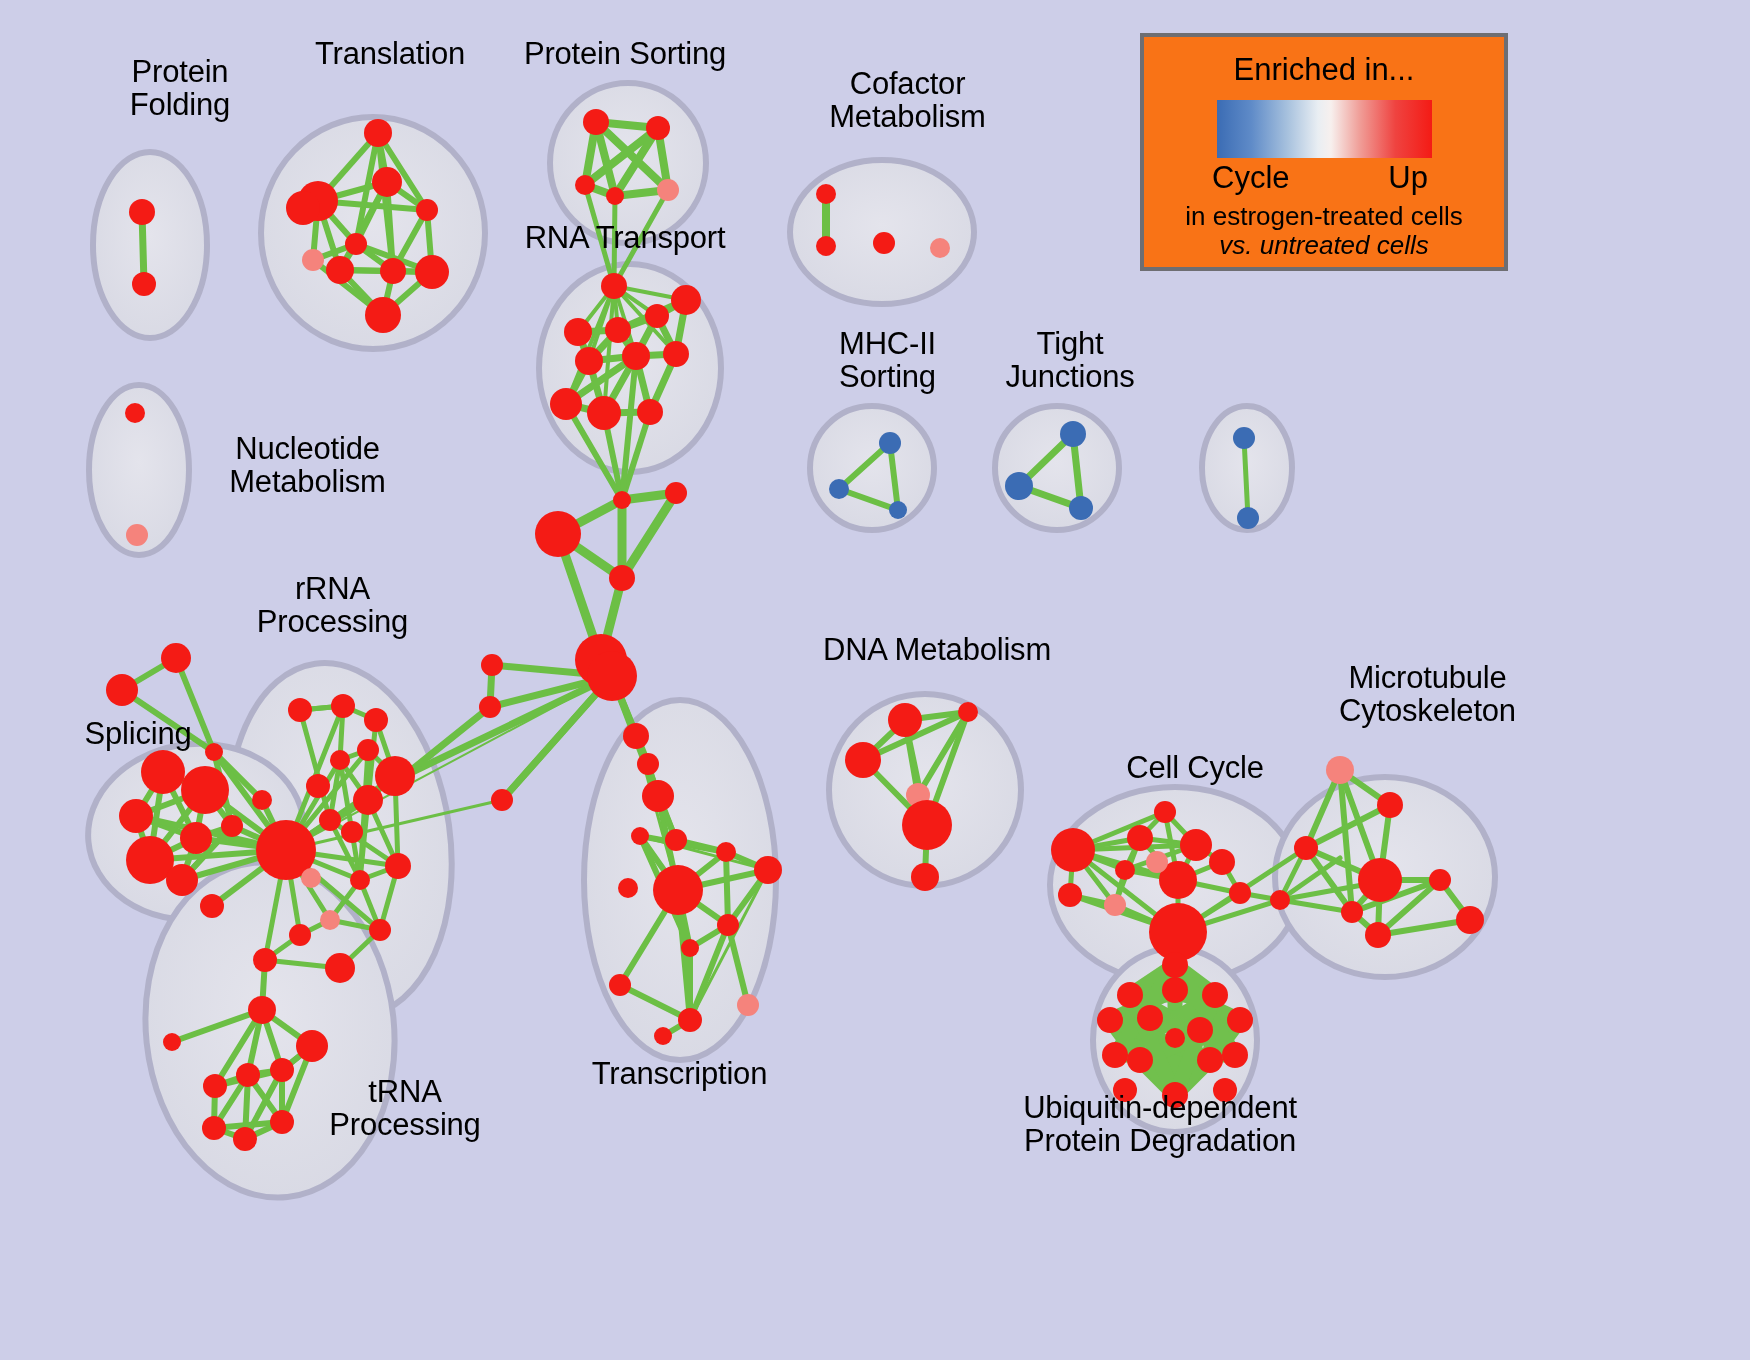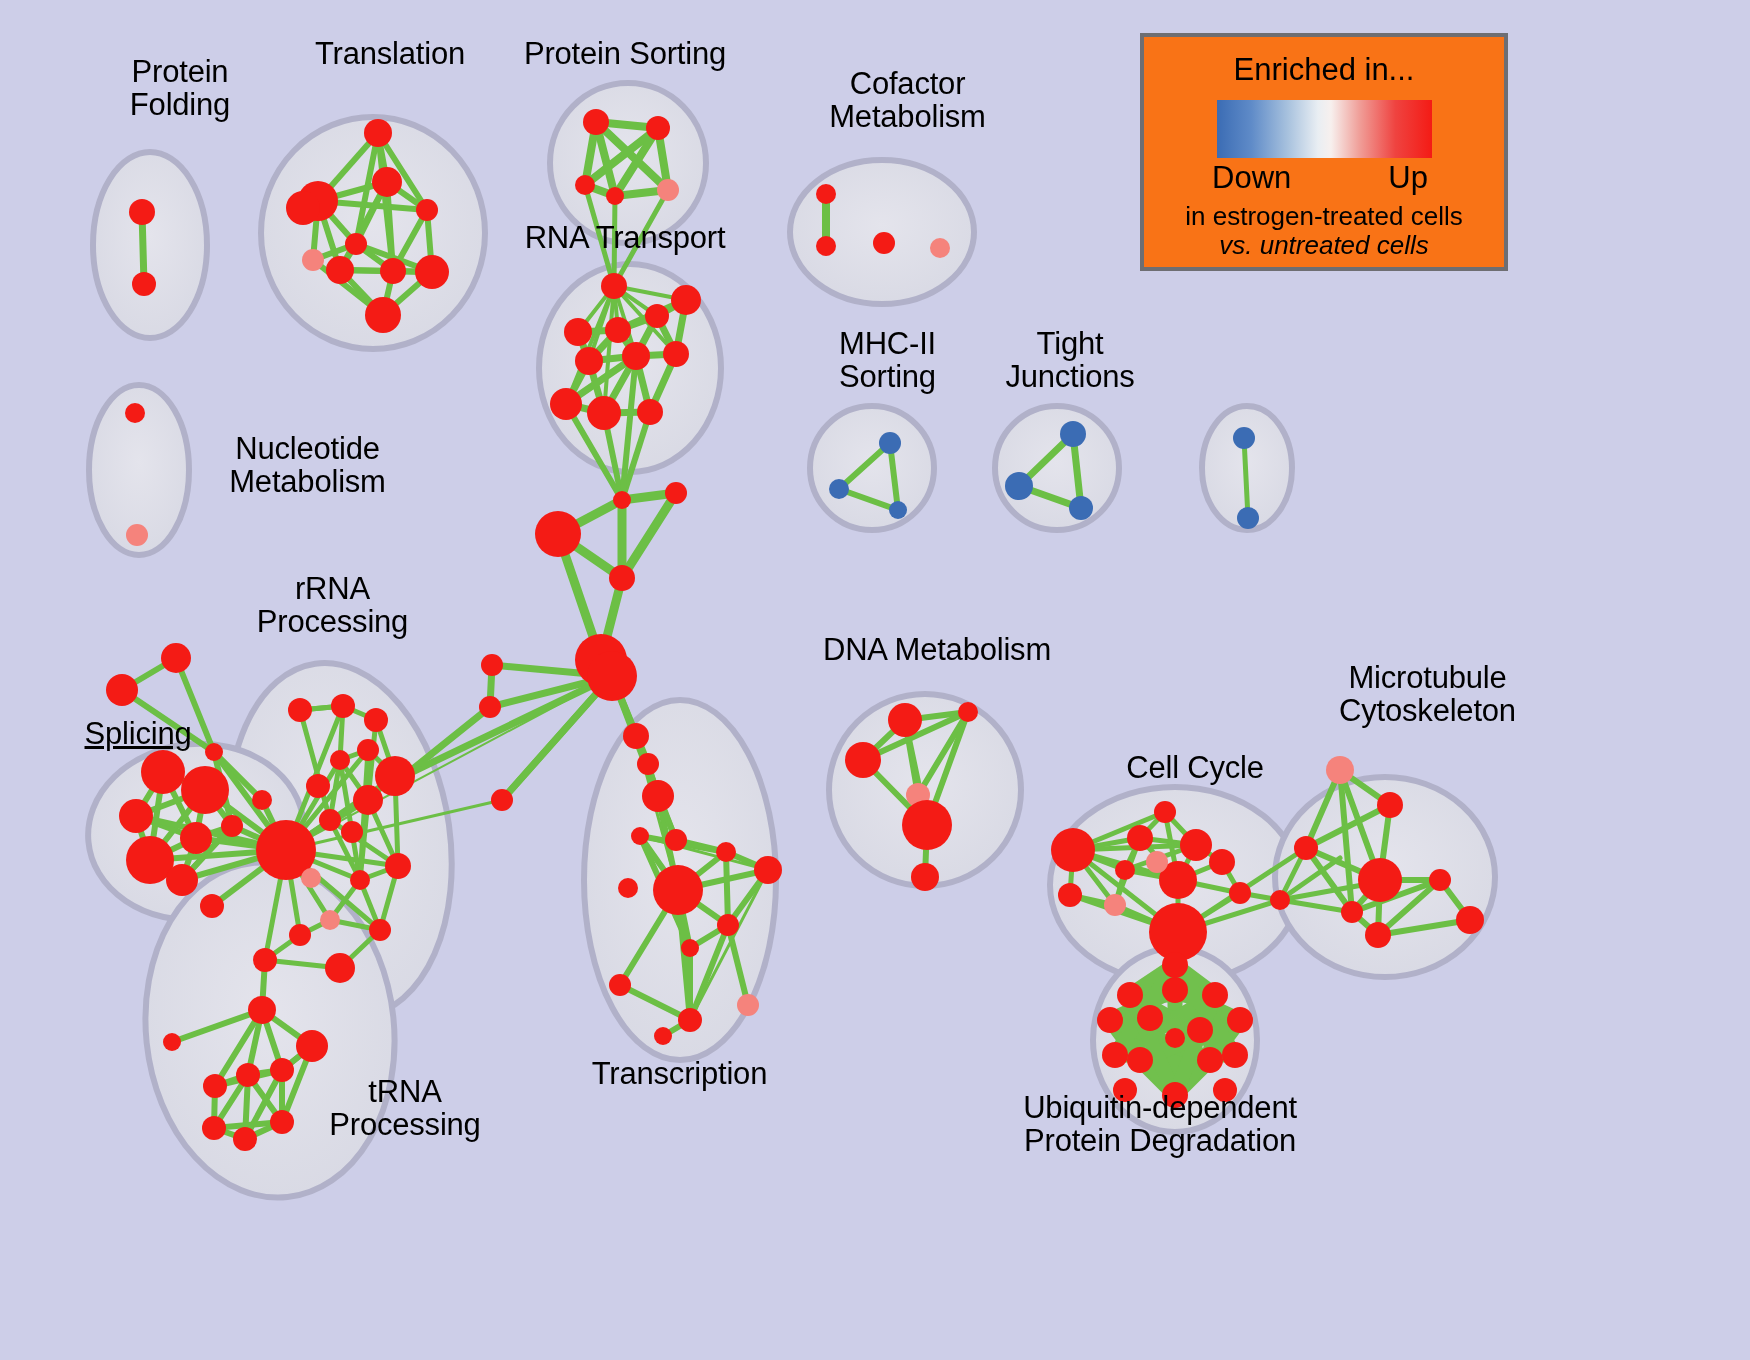--- a/index.html
+++ b/index.html
@@ -639,35 +639,35 @@
 Metabolism</div>
   <div class="cluster-label" style="left:505px;top:222px;width:240px;">RNA Transport</div>
   <div class="cluster-label" style="left:795px;top:328px;width:185px;">MHC-II
 Sorting</div>
   <div class="cluster-label" style="left:985px;top:328px;width:170px;">Tight
 Junctions</div>
   <div class="cluster-label" style="left:200px;top:433px;width:215px;">Nucleotide
 Metabolism</div>
   <div class="cluster-label" style="left:245px;top:573px;width:175px;">rRNA
 Processing</div>
-  <div class="cluster-label" style="left:58px;top:718px;width:160px;text-decoration:underline;">Splicing</div>
+  <div class="cluster-label" style="left:58px;top:718px;width:160px;">Splicing</div>
   <div class="cluster-label" style="left:812px;top:634px;width:250px;">DNA Metabolism</div>
   <div class="cluster-label" style="left:1305px;top:662px;width:245px;">Microtubule
 Cytoskeleton</div>
   <div class="cluster-label" style="left:1105px;top:752px;width:180px;">Cell Cycle</div>
   <div class="cluster-label" style="left:572px;top:1058px;width:215px;">Transcription</div>
   <div class="cluster-label" style="left:310px;top:1076px;width:190px;">tRNA
 Processing</div>
   <div class="cluster-label" style="left:995px;top:1092px;width:330px;">Ubiquitin-dependent
 Protein Degradation</div>
 
   <div id="legend">
     <div id="legend-title">Enriched in...</div>
     <div id="legend-bar"></div>
     <div id="legend-endpoints">
-      <span id="legend-down">Down</span>
+      <span id="legend-down">Cycle</span>
       <span id="legend-up">Up</span>
     </div>
     <div id="legend-sub">in estrogen-treated cells</div>
     <div id="legend-sub" style="margin-top:0;font-style:italic;">vs. untreated cells</div>
   </div>
 
 </div>
 
 </body></html>

